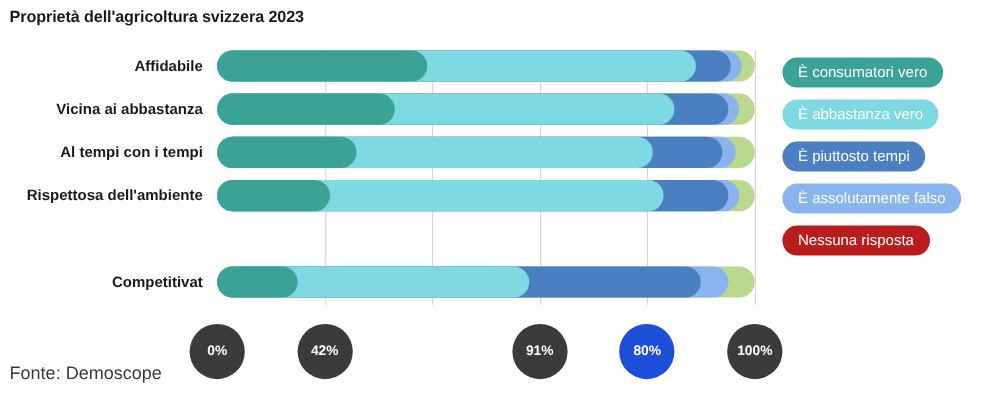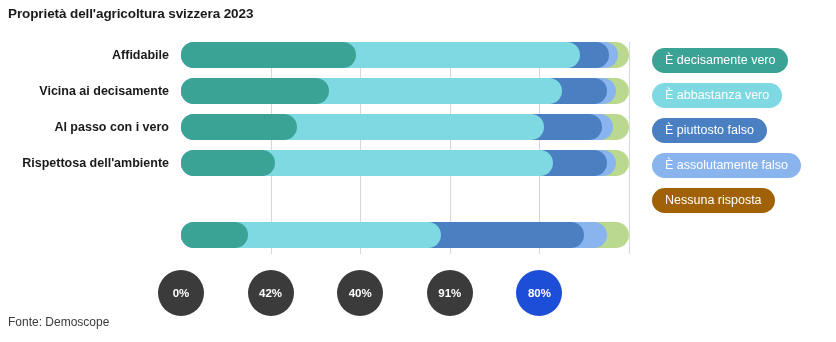--- a/index.html
+++ b/index.html
@@ -109,22 +109,22 @@
     height: 25px;
     line-height: 25px;
     padding: 0 13px;
     margin-bottom: 10px;
     font-size: 12.5px;
     color: #ffffff;
     white-space: nowrap;
   }
   .source {
     position: absolute;
-    left: 8px; top: 315px;
-    font-size: 12px;
+    left: 8px; top: 303px;
+    font-size: 15px;
     color: #3b3b3b;
   }
 </style>
 </head>
 <body>
 
 <div id="chart-root">
 
   <div class="chart-title">Proprietà dell'agricoltura svizzera 2023</div>
 
@@ -141,71 +141,72 @@
           <div class="row-label">Affidabile</div>
           <div class="bar">
             <div class="seg" title="Nessuna risposta: 2.5%" style="left: 0px; width: 448px; background: rgb(186, 217, 142); z-index: 1;"></div>
             <div class="seg" title="È assolutamente falso: 2%" style="left: 0px; width: 436.8px; background: rgb(138, 180, 237); z-index: 2;"></div>
             <div class="seg" title="È piuttosto falso: 6.5%" style="left: 0px; width: 427.84px; background: rgb(74, 127, 193); z-index: 3;"></div>
             <div class="seg" title="È abbastanza vero: 50%" style="left: 0px; width: 398.72px; background: rgb(127, 217, 227); z-index: 4;"></div>
             <div class="seg" title="È decisamente vero: 39%" style="left: 0px; width: 174.72px; background: rgb(58, 163, 150); z-index: 5;"></div>
           </div>
         </div>
         <div class="row" style="top: 36px;">
-          <div class="row-label">Vicina ai decisamente</div>
+          <div class="row-label">Vicina ai abbastanza</div>
           <div class="bar">
             <div class="seg" title="Nessuna risposta: 3%" style="left: 0px; width: 448px; background: rgb(186, 217, 142); z-index: 1;"></div>
             <div class="seg" title="È assolutamente falso: 2%" style="left: 0px; width: 434.56px; background: rgb(138, 180, 237); z-index: 2;"></div>
             <div class="seg" title="È piuttosto falso: 10%" style="left: 0px; width: 425.6px; background: rgb(74, 127, 193); z-index: 3;"></div>
             <div class="seg" title="È abbastanza vero: 52%" style="left: 0px; width: 380.8px; background: rgb(127, 217, 227); z-index: 4;"></div>
             <div class="seg" title="È decisamente vero: 33%" style="left: 0px; width: 147.84px; background: rgb(58, 163, 150); z-index: 5;"></div>
           </div>
         </div>
         <div class="row" style="top: 72px;">
-          <div class="row-label">Al passo con i vero</div>
+          <div class="row-label">Al tempi con i tempi</div>
           <div class="bar">
             <div class="seg" title="Nessuna risposta: 3.5%" style="left: 0px; width: 448px; background: rgb(186, 217, 142); z-index: 1;"></div>
             <div class="seg" title="È assolutamente falso: 2.5%" style="left: 0px; width: 432.32px; background: rgb(138, 180, 237); z-index: 2;"></div>
             <div class="seg" title="È piuttosto falso: 13%" style="left: 0px; width: 421.12px; background: rgb(74, 127, 193); z-index: 3;"></div>
             <div class="seg" title="È abbastanza vero: 55%" style="left: 0px; width: 362.88px; background: rgb(127, 217, 227); z-index: 4;"></div>
             <div class="seg" title="È decisamente vero: 26%" style="left: 0px; width: 116.48px; background: rgb(58, 163, 150); z-index: 5;"></div>
           </div>
         </div>
         <div class="row" style="top: 108px;">
           <div class="row-label">Rispettosa dell'ambiente</div>
           <div class="bar">
             <div class="seg" title="Nessuna risposta: 3%" style="left: 0px; width: 448px; background: rgb(186, 217, 142); z-index: 1;"></div>
             <div class="seg" title="È assolutamente falso: 2%" style="left: 0px; width: 434.56px; background: rgb(138, 180, 237); z-index: 2;"></div>
             <div class="seg" title="È piuttosto falso: 12%" style="left: 0px; width: 425.6px; background: rgb(74, 127, 193); z-index: 3;"></div>
             <div class="seg" title="È abbastanza vero: 62%" style="left: 0px; width: 371.84px; background: rgb(127, 217, 227); z-index: 4;"></div>
             <div class="seg" title="È decisamente vero: 21%" style="left: 0px; width: 94.08px; background: rgb(58, 163, 150); z-index: 5;"></div>
           </div>
         </div>
         <div class="row" style="top: 180px;">
+          <div class="row-label">Competitivat</div>
           <div class="bar">
             <div class="seg" title="Nessuna risposta: 5%" style="left: 0px; width: 448px; background: rgb(186, 217, 142); z-index: 1;"></div>
             <div class="seg" title="È assolutamente falso: 5%" style="left: 0px; width: 425.6px; background: rgb(138, 180, 237); z-index: 2;"></div>
             <div class="seg" title="È piuttosto falso: 32%" style="left: 0px; width: 403.2px; background: rgb(74, 127, 193); z-index: 3;"></div>
             <div class="seg" title="È abbastanza vero: 43%" style="left: 0px; width: 259.84px; background: rgb(127, 217, 227); z-index: 4;"></div>
             <div class="seg" title="È decisamente vero: 15%" style="left: 0px; width: 67.2px; background: rgb(58, 163, 150); z-index: 5;"></div>
           </div>
         </div>
       </div>
   </div>
 
   <div class="ticks" id="ticks">
       <div class="tick" style="left: 0px; background: rgb(59, 59, 59); color: rgb(255, 255, 255);">0%</div>
       <div class="tick" style="left: 89.6px; background: rgb(59, 59, 59); color: rgb(255, 255, 255);">42%</div>
-      <div class="tick" style="left: 179.2px; background: rgb(59, 59, 59); color: rgb(255, 255, 255);">40%</div>
       <div class="tick" style="left: 268.8px; background: rgb(59, 59, 59); color: rgb(255, 255, 255);">91%</div>
       <div class="tick" style="left: 358.4px; background: #1d4ed8; color: rgb(255, 255, 255);">80%</div>
+      <div class="tick" style="left: 448px; background: rgb(59, 59, 59); color: rgb(255, 255, 255);">100%</div>
     </div>
 
   <div class="legend" id="legend">
-      <div><span class="legend-item" style="background: rgb(58, 163, 150);">È decisamente vero</span></div>
+      <div><span class="legend-item" style="background: rgb(58, 163, 150);">È consumatori vero</span></div>
       <div><span class="legend-item" style="background: rgb(127, 217, 227);">È abbastanza vero</span></div>
-      <div><span class="legend-item" style="background: rgb(74, 127, 193);">È piuttosto falso</span></div>
+      <div><span class="legend-item" style="background: rgb(74, 127, 193);">È piuttosto tempi</span></div>
       <div><span class="legend-item" style="background: rgb(138, 180, 237);">È assolutamente falso</span></div>
-      <div><span class="legend-item" style="background: #a16207;">Nessuna risposta</span></div>
+      <div><span class="legend-item" style="background: #b91c1c;">Nessuna risposta</span></div>
     </div>
 
   <div class="source">Fonte: Demoscope</div>
 </div>
 
 </body></html>

